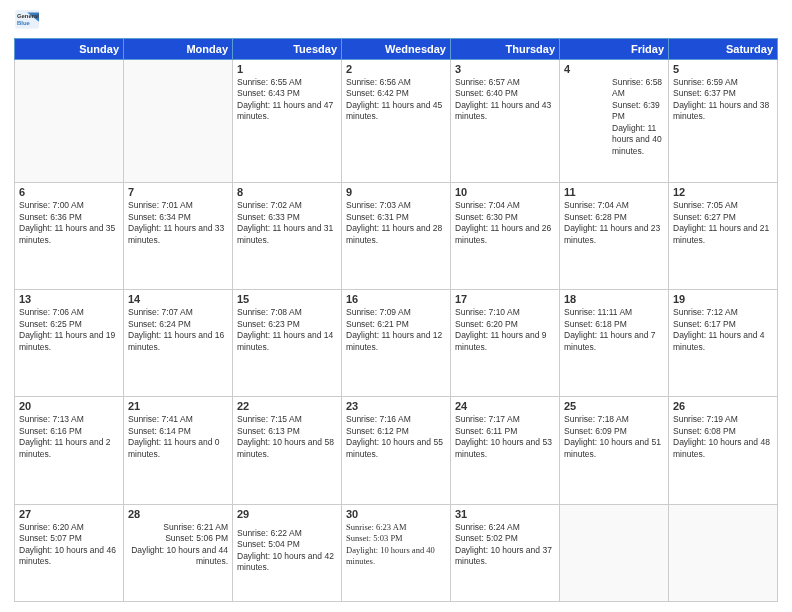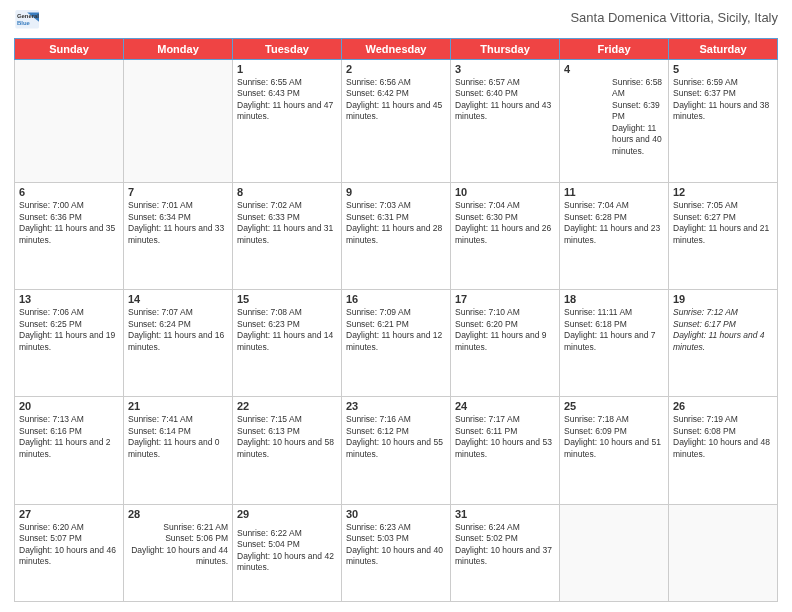--- a/index.html
+++ b/index.html
@@ -45,26 +45,26 @@
     .calendar-subtitle {
       font-size: 13px;
       color: #555;
     }
     table {
       width: 100%;
       border-collapse: collapse;
       flex: 1;
     }
     thead tr th {
-      background-color: #ef4444;
+      background-color: #1d4ed8;
       color: #fff;
       font-size: 11px;
       font-weight: bold;
       padding: 4px 4px;
-      text-align: center;
+      text-align: right;
       border: 1px solid #5a9dd5;
     }
     tbody tr td {
       border: 1px solid #ccc;
       vertical-align: top;
       padding: 3px 4px;
       font-size: 9px;
       color: #333;
       width: calc(100% / 7);
       height: 88px;
@@ -93,21 +93,20 @@
   <div class="header">
     <div class="logo">
       <svg class="logo-icon" viewBox="0 0 30 26" width="30" height="26">
         <rect x="0" y="0" width="28" height="22" rx="2" fill="#e8f0fa"></rect>
         <polygon points="14,3 28,3 28,14" fill="#3a7dbf"></polygon>
         <text x="2" y="10" font-size="7" font-weight="bold" fill="#333" font-family="Arial">General</text>
         <text x="2" y="18" font-size="7" font-weight="bold" fill="#3a7dbf" font-family="Arial">Blue</text>
       </svg>
     </div>
     <div class="title-block">
-      <div class="calendar-subtitle">Santa Domenica Vittoria, Sicily, Italy</div>
     </div>
   </div>
 
   <table>
     <thead>
       <tr>
       <th>Sunday</th>
           <th>Monday</th>
           <th>Tuesday</th>
           <th>Wednesday</th>
@@ -227,21 +226,21 @@
 Daylight: 11 hours and 9 minutes.</div>
           </td>
           <td>
             <div class="day-number">18</div>
             <div class="day-info" style="white-space: pre-line;">Sunrise: 11:11 AM
 Sunset: 6:18 PM
 Daylight: 11 hours and 7 minutes.</div>
           </td>
           <td>
             <div class="day-number">19</div>
-            <div class="day-info" style="white-space: pre-line; font-style: italic;">Sunrise: 7:12 AM
+            <div class="day-info" style="white-space: pre-line;">Sunrise: 7:12 AM
 Sunset: 6:17 PM
 Daylight: 11 hours and 4 minutes.</div>
           </td>
         </tr>
         <tr>
           <td>
             <div class="day-number">20</div>
             <div class="day-info" style="white-space: pre-line;">Sunrise: 7:13 AM
 Sunset: 6:16 PM
 Daylight: 11 hours and 2 minutes.</div>
@@ -297,21 +296,21 @@
 Daylight: 10 hours and 44 minutes.</div>
           </td>
           <td>
             <div class="day-number">29</div>
             <div class="day-info" style="white-space: pre-line; margin-top: 8px;">Sunrise: 6:22 AM
 Sunset: 5:04 PM
 Daylight: 10 hours and 42 minutes.</div>
           </td>
           <td>
             <div class="day-number">30</div>
-            <div class="day-info" style="white-space: pre-line;">Sunrise: 6:23 AM
+            <div class="day-info" style="white-space: pre-line; font-family: Liberation Serif, serif;">Sunrise: 6:23 AM
 Sunset: 5:03 PM
 Daylight: 10 hours and 40 minutes.</div>
           </td>
           <td>
             <div class="day-number">31</div>
             <div class="day-info" style="white-space: pre-line;">Sunrise: 6:24 AM
 Sunset: 5:02 PM
 Daylight: 10 hours and 37 minutes.</div>
           </td>
           <td class="empty-cell"></td>

